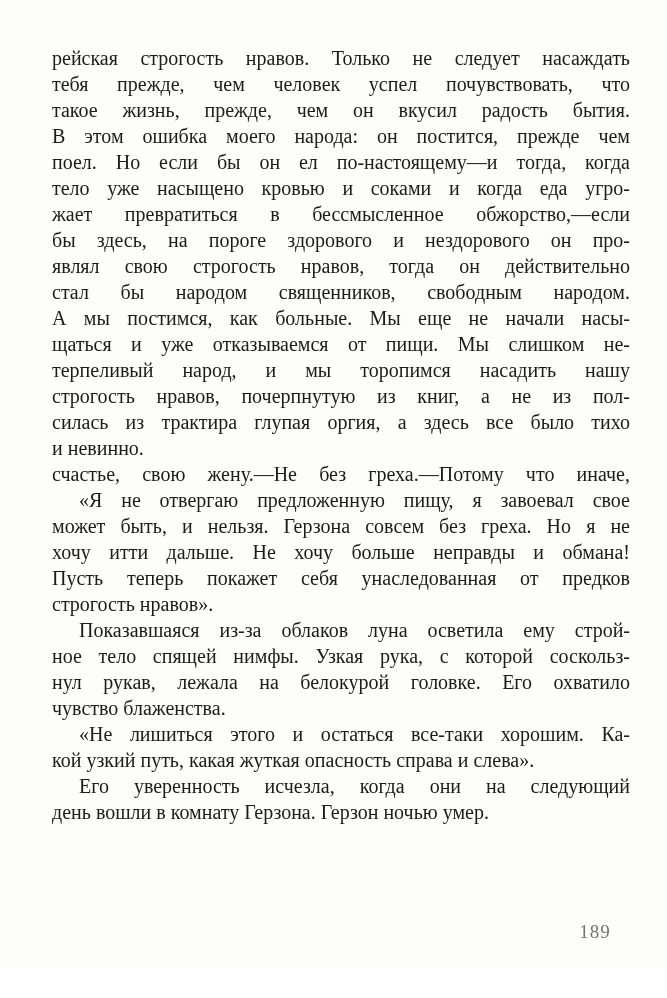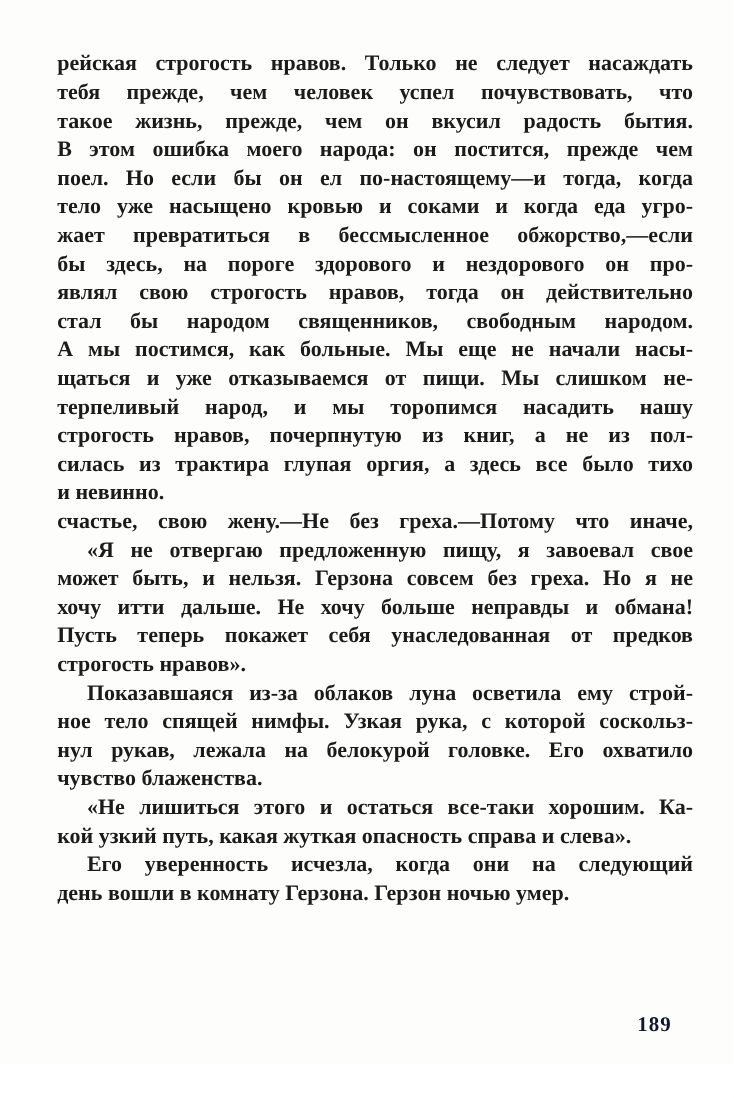--- a/index.html
+++ b/index.html
@@ -8,21 +8,20 @@
     background: #ffffff;
   }
   .page {
     position: relative;
     width: 667px;
     height: 967px;
     background: #fdfdfc;
     overflow: hidden;
     font-family: "Liberation Serif", "DejaVu Serif", serif;
     color: #1b1b1b;
-    font-weight: bold;
   }
   .text-block {
     position: absolute;
     left: 52px;
     top: 45px;
     width: 578px;
     font-size: 20px;
     line-height: 26px;
   }
   .paragraph {
@@ -41,21 +40,21 @@
     padding-left: 27px;
   }
   .page-number {
     position: absolute;
     left: 560px;
     top: 921px;
     width: 70px;
     text-align: center;
     font-size: 19px;
     letter-spacing: 1px;
-    color: #0f172a;
+    color: #737373;
   }
 </style>
 </head>
 <body>
 
 <div class="page">
   <div class="text-block" id="text-block">
       <div class="paragraph">
         <div class="line">рейская строгость нравов. Только не следует насаждать</div>
         <div class="line">тебя прежде, чем человек успел почувствовать, что</div>

